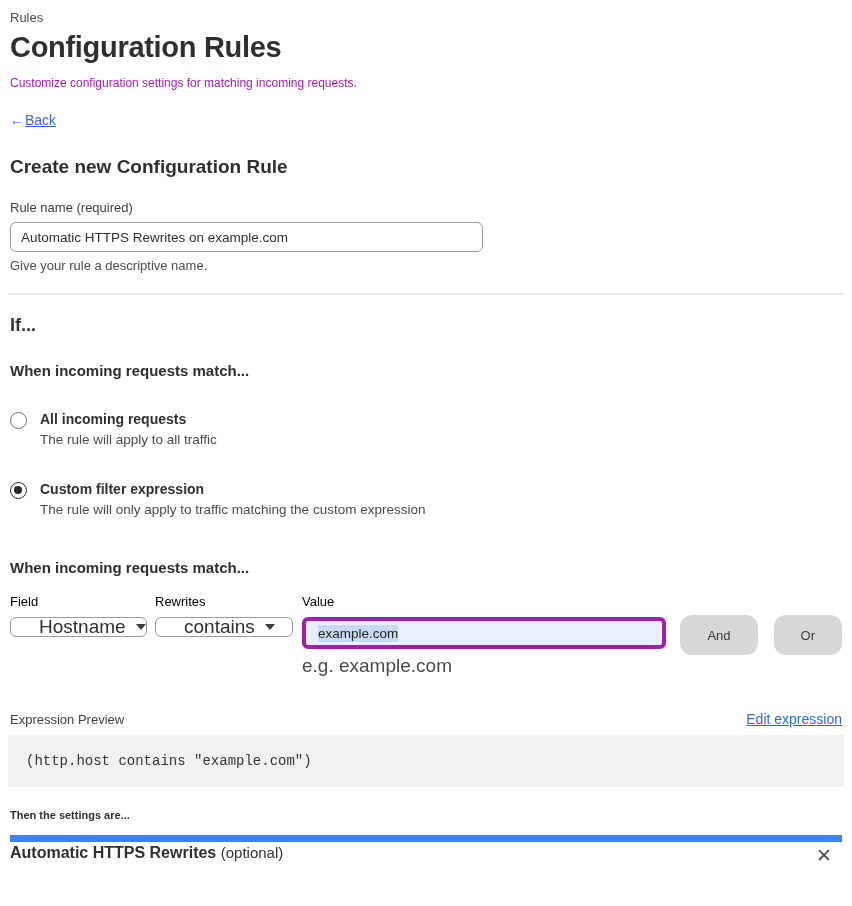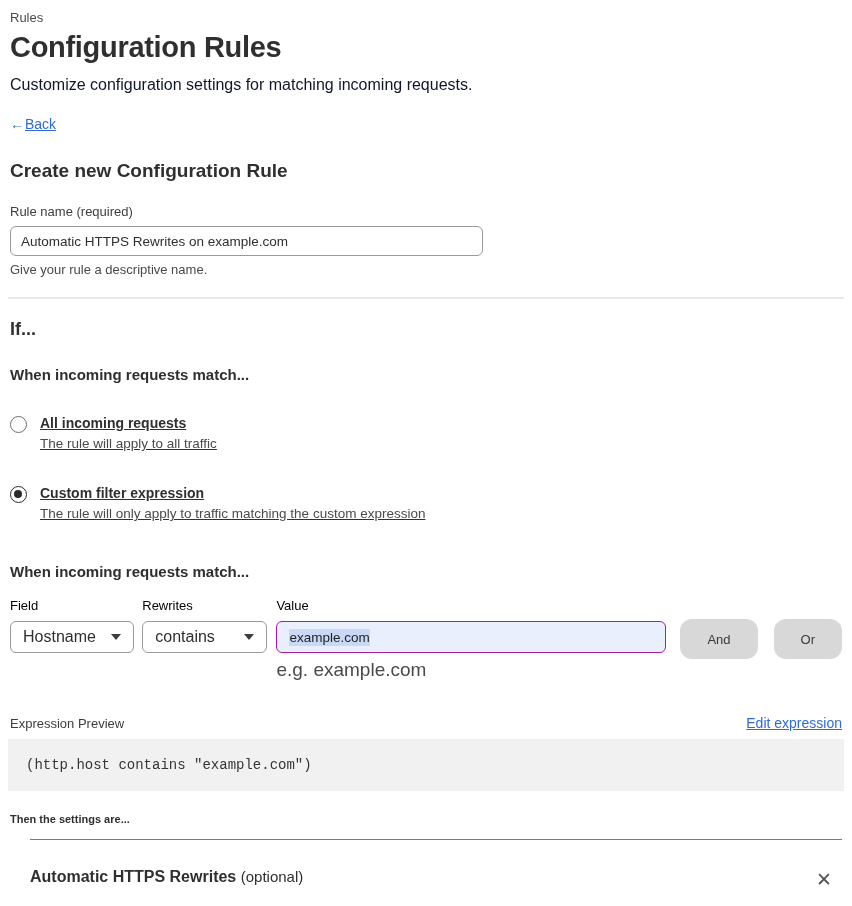--- a/index.html
+++ b/index.html
@@ -10,21 +10,21 @@
     font-family: "Liberation Sans", sans-serif;
     color: #313131;
     position: relative;
     overflow: hidden;
   }
   .page { padding: 8px 10px 0 10px; }
 
   
   .breadcrumb { font-size: 13px; color: #4a4a4a; margin-top: 2px; }
   h1.page-title { font-size: 29px; font-weight: 700; color: #2f2f2f; margin-top: 6px; letter-spacing: -0.3px; }
-  .subtitle { font-size: 16px; color: #0f172a; margin-top: 12px; }
+  .subtitle { font-size: 12px; color: #a21caf; margin-top: 12px; }
   .doc-link-row { margin-top: 16px; font-size: 14px; }
   a.link { color: #2f6bd8; text-decoration: underline; cursor: pointer; }
   .ext-icon { display: inline-block; vertical-align: -1px; margin-left: 4px; }
   .back-row { margin-top: 22px; font-size: 14px; }
   .back-arrow { color: #2f6bd8; text-decoration: none; margin-right: 1px; }
 
   
   h2.section-title { font-size: 19px; font-weight: 700; color: #2f2f2f; margin-top: 28px; }
   .field-label { font-size: 13px; color: #3d3d3d; margin-top: 22px; }
   .rule-name-input {
@@ -36,21 +36,21 @@
     padding: 0 10px; background: #fff;
   }
   .help-text { font-size: 13px; color: #4a4a4a; margin-top: 6px; }
 
   hr.divider { border: none; border-top: 2px solid #e8e8e8; margin: 20px -2px 0 -2px; }
 
   
   h2.if-title { font-size: 18px; font-weight: 700; margin-top: 20px; }
   .match-label { font-size: 15px; font-weight: 700; margin-top: 26px; color: #2f2f2f; }
 
-  .radio-option { display: flex; align-items: flex-start; margin-top: 32px; cursor: pointer; text-decoration: underline; }
+  .radio-option { display: flex; align-items: flex-start; margin-top: 32px; cursor: pointer; }
   .radio-option + .radio-option { margin-top: 34px; }
   .radio {
     width: 17px; height: 17px; border-radius: 50%;
     border: 1.5px solid #6d6d6d; background: #fff;
     margin-top: 1px; flex: 0 0 17px; position: relative;
   }
   .radio-option.checked .radio { border-color: #2a2a2a; }
   .radio-option.checked .radio::after {
     content: ""; position: absolute; left: 3px; top: 3px;
     width: 8px; height: 8px; border-radius: 50%; background: #2a2a2a;
@@ -58,35 +58,35 @@
   .radio-text { margin-left: 13px; }
   .radio-label { font-size: 14px; font-weight: 700; color: #2f2f2f; }
   .radio-desc { font-size: 13.5px; color: #4a4a4a; margin-top: 5px; }
 
   
   .builder-heading { font-size: 15px; font-weight: 700; margin-top: 42px; color: #2f2f2f; }
   .builder-row { display: flex; align-items: flex-start; margin-top: 18px; }
   .builder-col { display: flex; flex-direction: column; }
   .col-label { font-size: 13px; color: #000000; margin-bottom: 8px; }
   .select {
-    height: 32px; border: 1px solid #9a9a9a; border-radius: 6px;
+    height: 20px; border: 1px solid #9a9a9a; border-radius: 6px;
     background: #fff; display: flex; align-items: center;
-    justify-content: space-between; padding: 0 12px;
-    font-size: 16px; color: #2f2f2f; cursor: pointer;
+    justify-content: space-between; padding: 0 28px;
+    font-size: 19px; color: #2f2f2f; cursor: pointer;
   }
   .select .caret {
     width: 0; height: 0; margin-left: 10px;
     border-left: 5px solid transparent; border-right: 5px solid transparent;
     border-top: 6px solid #3d3d3d;
   }
   .w-field { width: 137px; }
   .w-op { width: 138px; margin-left: 8px; }
   .w-value { width: 430px; margin-left: 9px; }
   .value-input {
-    height: 32px; border: 1px solid #a21caf; border-radius: 6px;
+    height: 32px; border: 4px solid #a21caf; border-radius: 6px;
     background: #e9effc; display: flex; align-items: center;
     padding: 0 12px; font-size: 13.5px; color: #1f1f1f; cursor: text;
   }
   .value-input .sel { background: #c8d8f5; border-radius: 1px; padding: 1px 0; }
   .conn-btn {
     height: 40px; margin-top: 21px; padding: 0 27px;
     background: #d8d8d8; border: none; border-radius: 12px;
     font-family: "Liberation Sans", sans-serif;
     font-size: 13px; color: #3a3a3a; cursor: pointer;
   }
@@ -99,21 +99,21 @@
   .preview-label { font-size: 13px; color: #3d3d3d; }
   .edit-link { font-size: 14px; }
   .code-block {
     margin: 8px -2px 0 -2px; background: #f1f1f1;
     height: 52px; display: flex; align-items: center; padding: 0 18px;
   }
   .code-text { font-family: "Liberation Mono", "DejaVu Sans Mono", monospace; font-size: 14px; color: #353535; }
 
   
   .then-heading { font-size: 11px; font-weight: 700; margin-top: 22px; color: #2f2f2f; }
-  .setting-card { margin-top: 14px; border-top: 1px solid #3b82f6; padding-top: 28px; margin-left: 20px; }
+  .setting-card { margin-top: 14px; border-top: 7px solid #3b82f6; padding-top: 2px; }
   .setting-head { display: flex; justify-content: space-between; align-items: flex-start; }
   .setting-title { font-size: 16px; color: #2f2f2f; }
   .setting-title b { font-weight: 700; }
   .setting-optional { font-weight: 400; font-size: 15px; }
   .close-btn {
     background: none; border: none; cursor: pointer;
     font-size: 19px; color: #555; line-height: 1; padding: 2px 6px; margin-right: 4px;
   }
 </style>
 </head>

